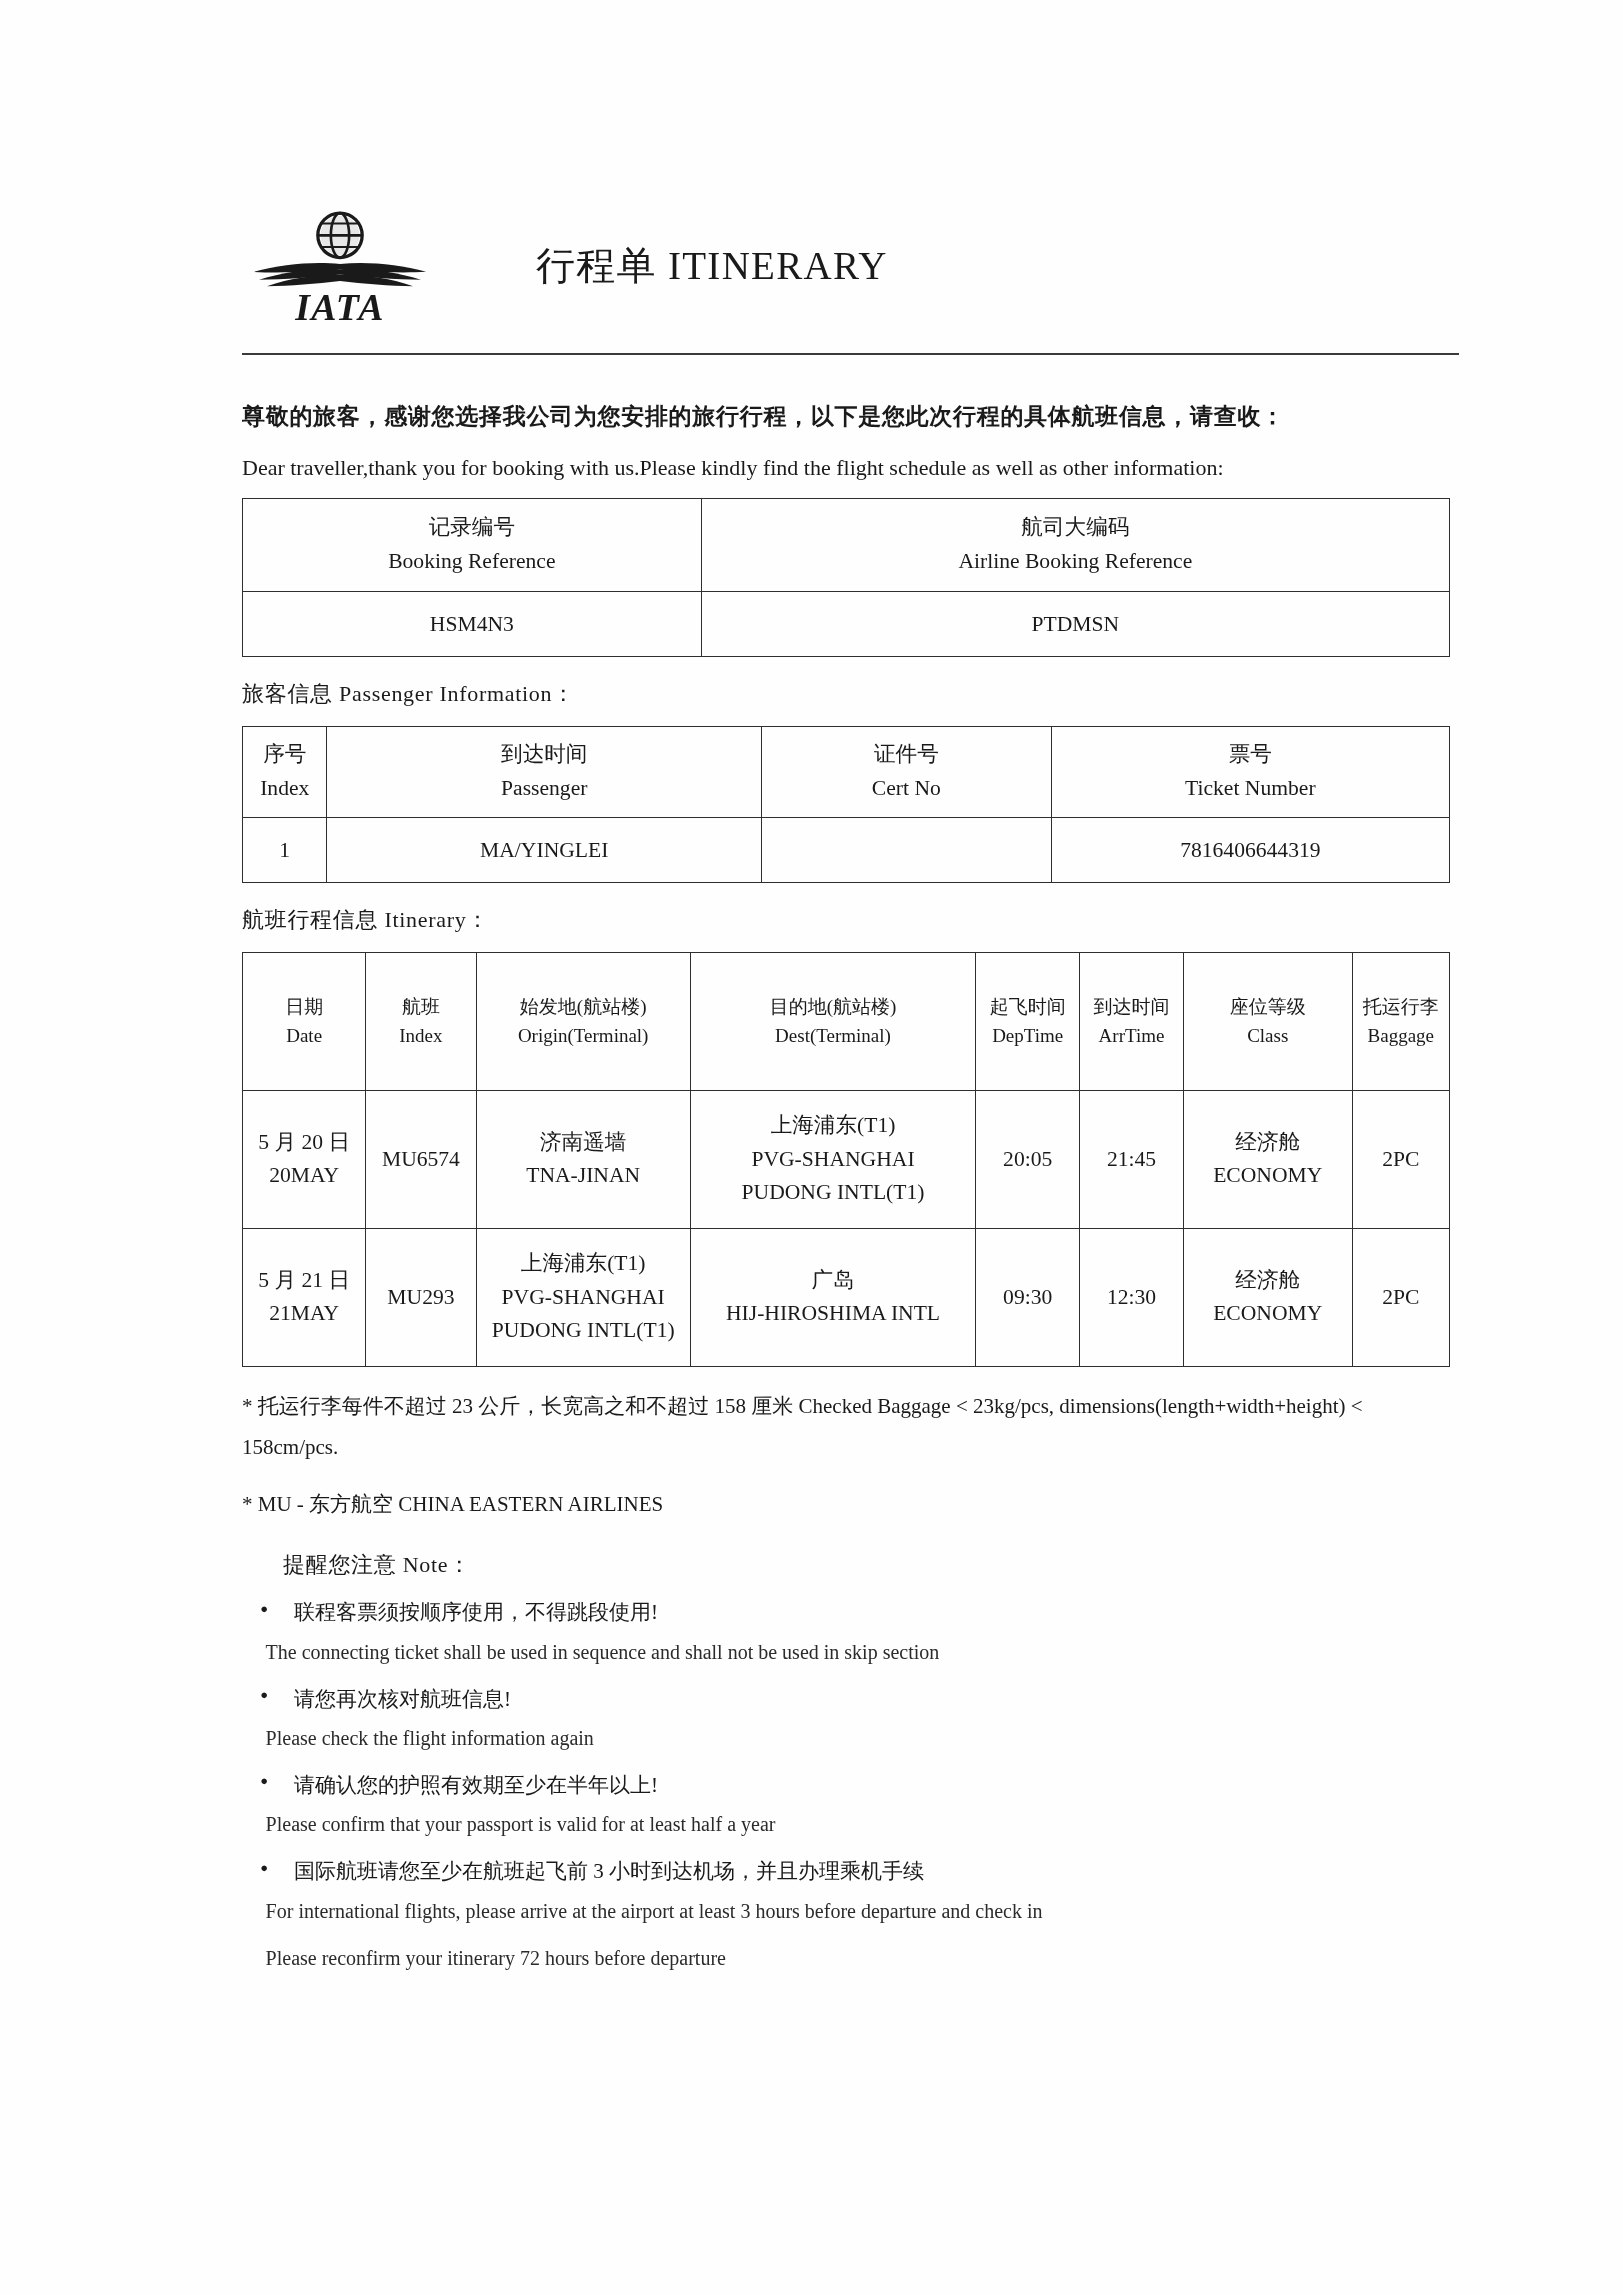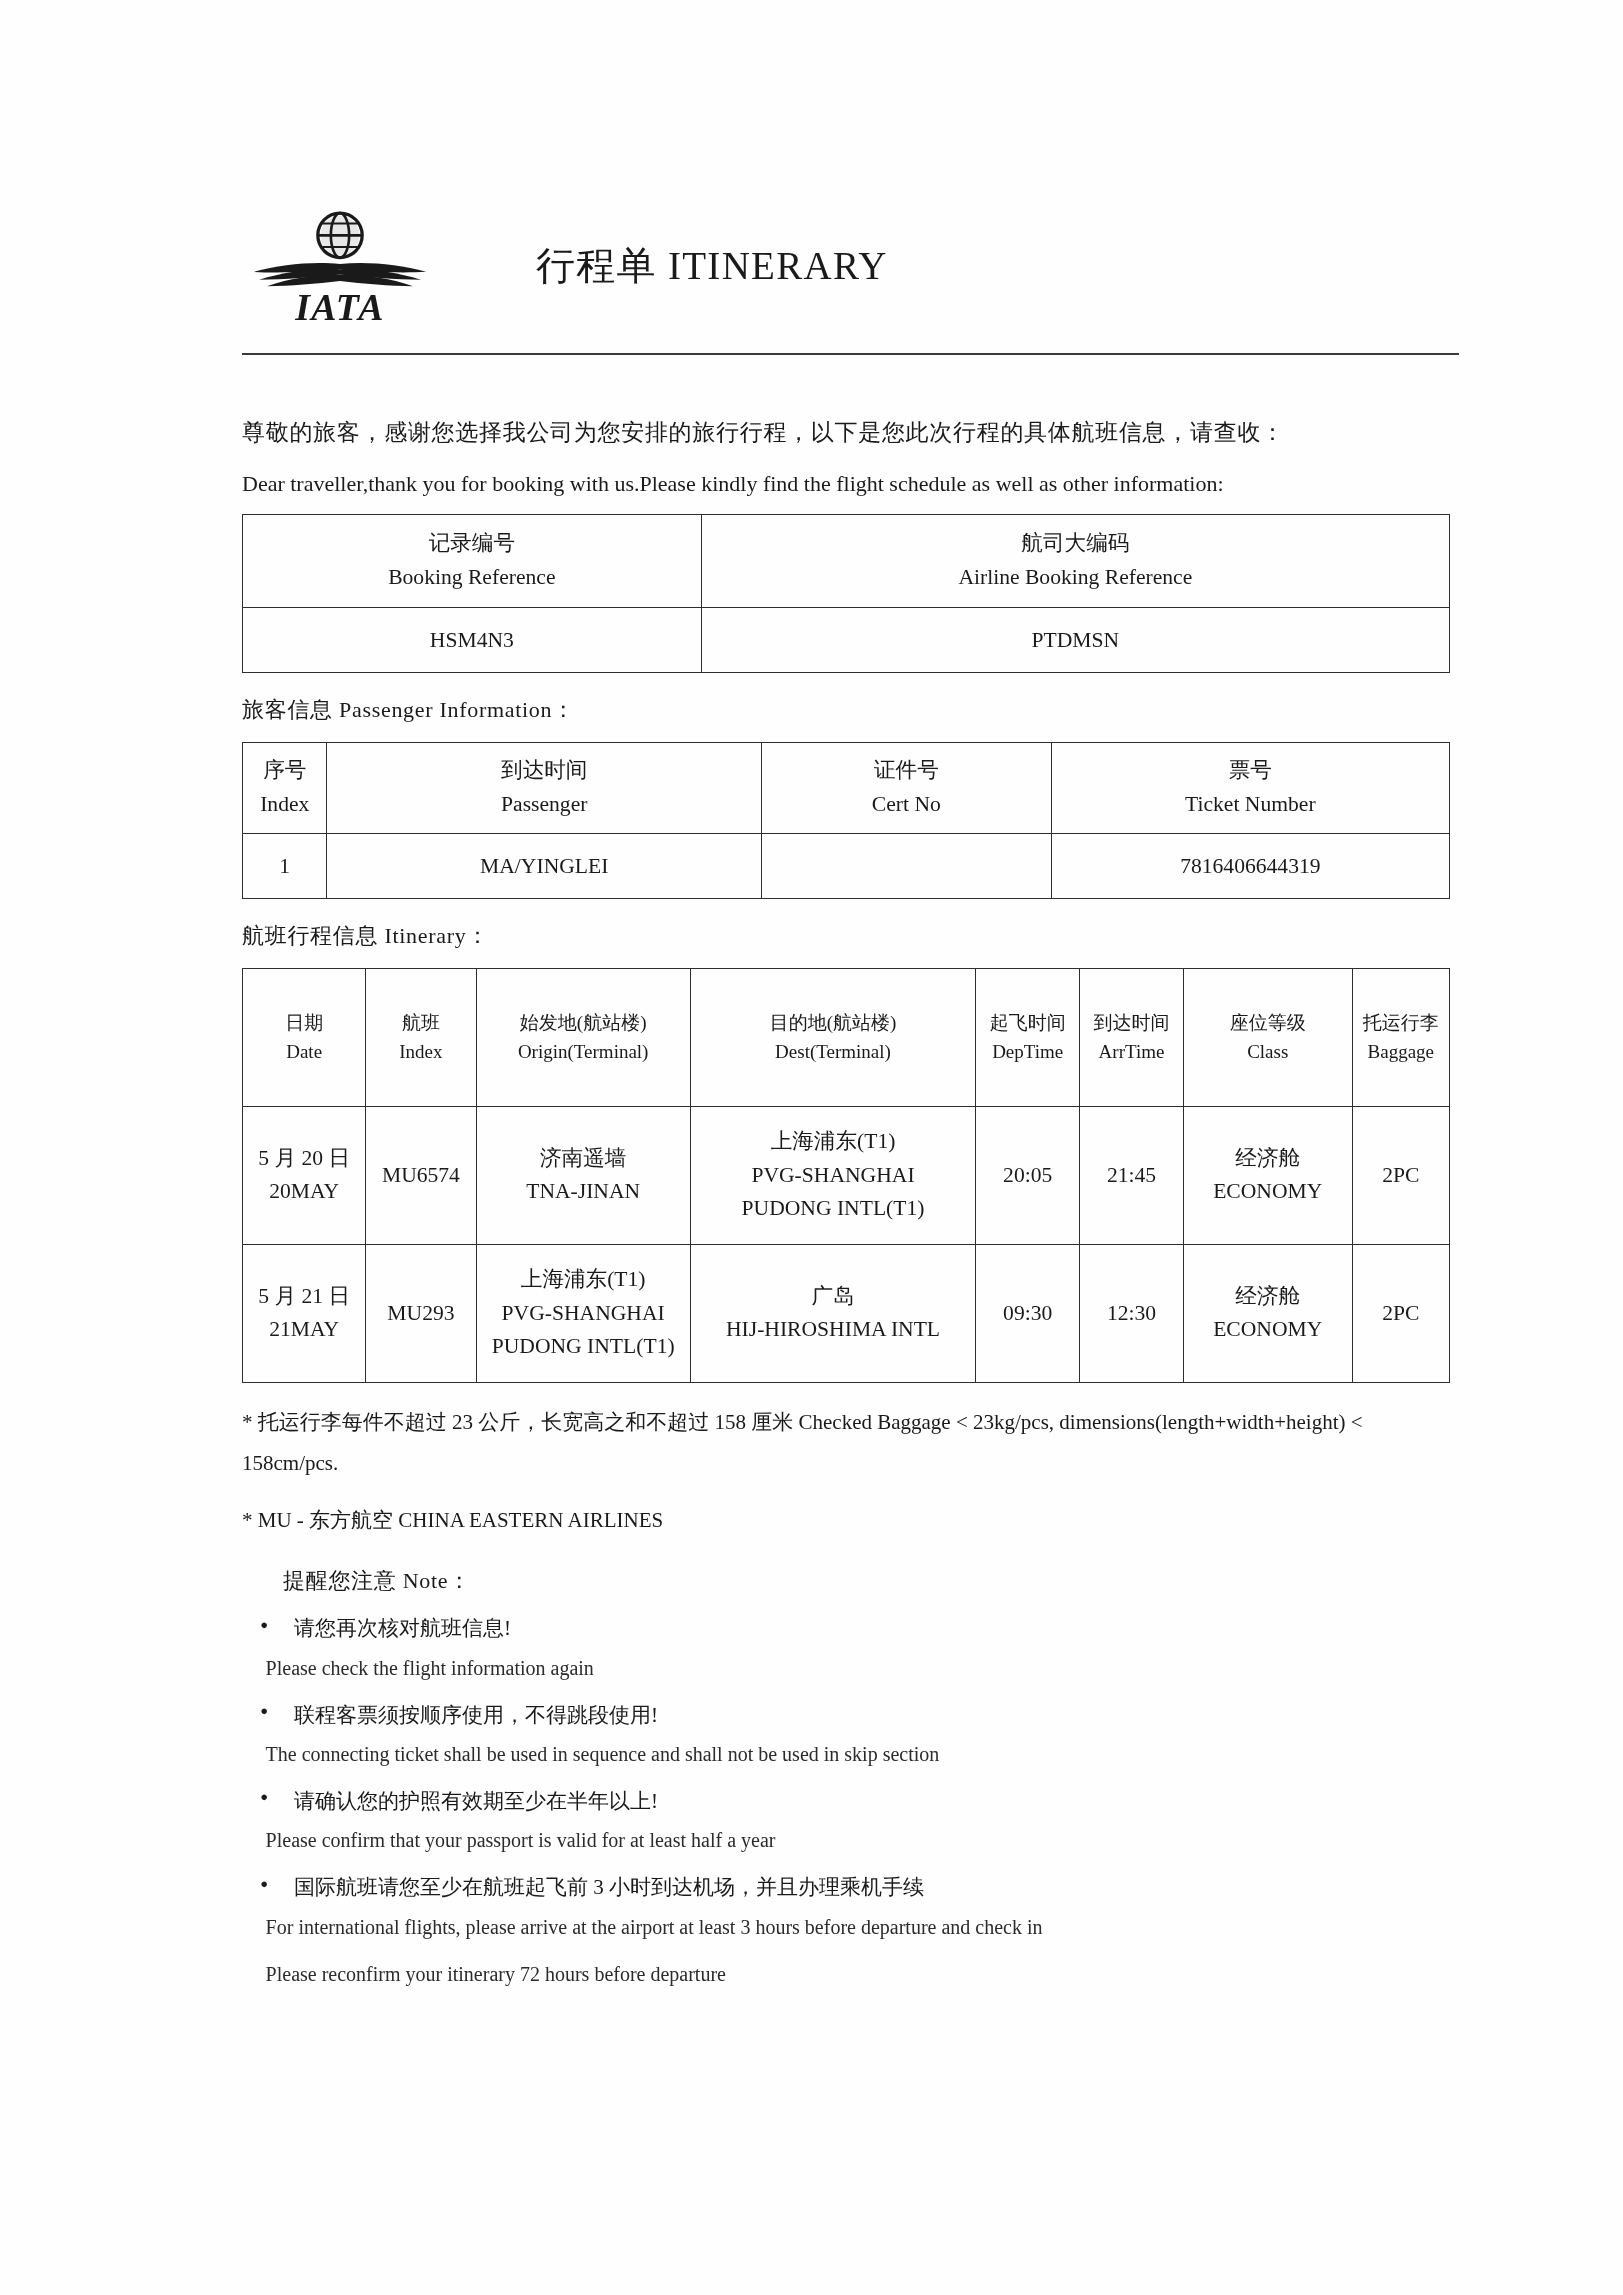--- a/index.html
+++ b/index.html
@@ -56,22 +56,23 @@
   }
   .rule {
     border-bottom: 2px solid #3b3b3b;
     margin-top: 11.8px;
     width: 1217px;
   }
 
   
   .greeting-cn {
     font-size: 23px;
-    margin-top: 62px;
+    margin-top: 46px;
     letter-spacing: 0.7px;
+    font-weight: bold;
   }
   .greeting-en {
     font-size: 22px;
     margin-top: 23px;
   }
 
   
   table {
     border-collapse: collapse;
     width: 1208px;
@@ -386,26 +387,26 @@
       </tbody>
     </table>
 
     <div class="note-line">*  托运行李每件不超过 23 公斤，长宽高之和不超过 158 厘米  Checked Baggage &lt; 23kg/pcs, dimensions(length+width+height) &lt;</div>
     <div class="note-line second">158cm/pcs.</div>
     <div class="note-line">* MU -  东方航空  CHINA EASTERN AIRLINES</div>
 
     <div class="note-heading">提醒您注意  Note：</div>
     <ul class="bullets">
       <li class="bullet-item">
+        <div class="bullet-cn">联程客票须按顺序使用，不得跳段使用!</div>
+        <div class="bullet-en faint">The connecting ticket shall be used in sequence and shall not be used in skip section</div>
+      </li>
+      <li class="bullet-item">
         <div class="bullet-cn">请您再次核对航班信息!</div>
         <div class="bullet-en faint">Please check the flight information again</div>
-      </li>
-      <li class="bullet-item">
-        <div class="bullet-cn">联程客票须按顺序使用，不得跳段使用!</div>
-        <div class="bullet-en faint">The connecting ticket shall be used in sequence and shall not be used in skip section</div>
       </li>
       <li class="bullet-item">
         <div class="bullet-cn">请确认您的护照有效期至少在半年以上!</div>
         <div class="bullet-en faint">Please confirm that your passport is valid for at least half a year</div>
       </li>
       <li class="bullet-item">
         <div class="bullet-cn">国际航班请您至少在航班起飞前 3 小时到达机场，并且办理乘机手续</div>
         <div class="bullet-en faint">For international flights, please arrive at the airport at least 3 hours before departure and check in</div>
       </li>
       <li class="bullet-item">

